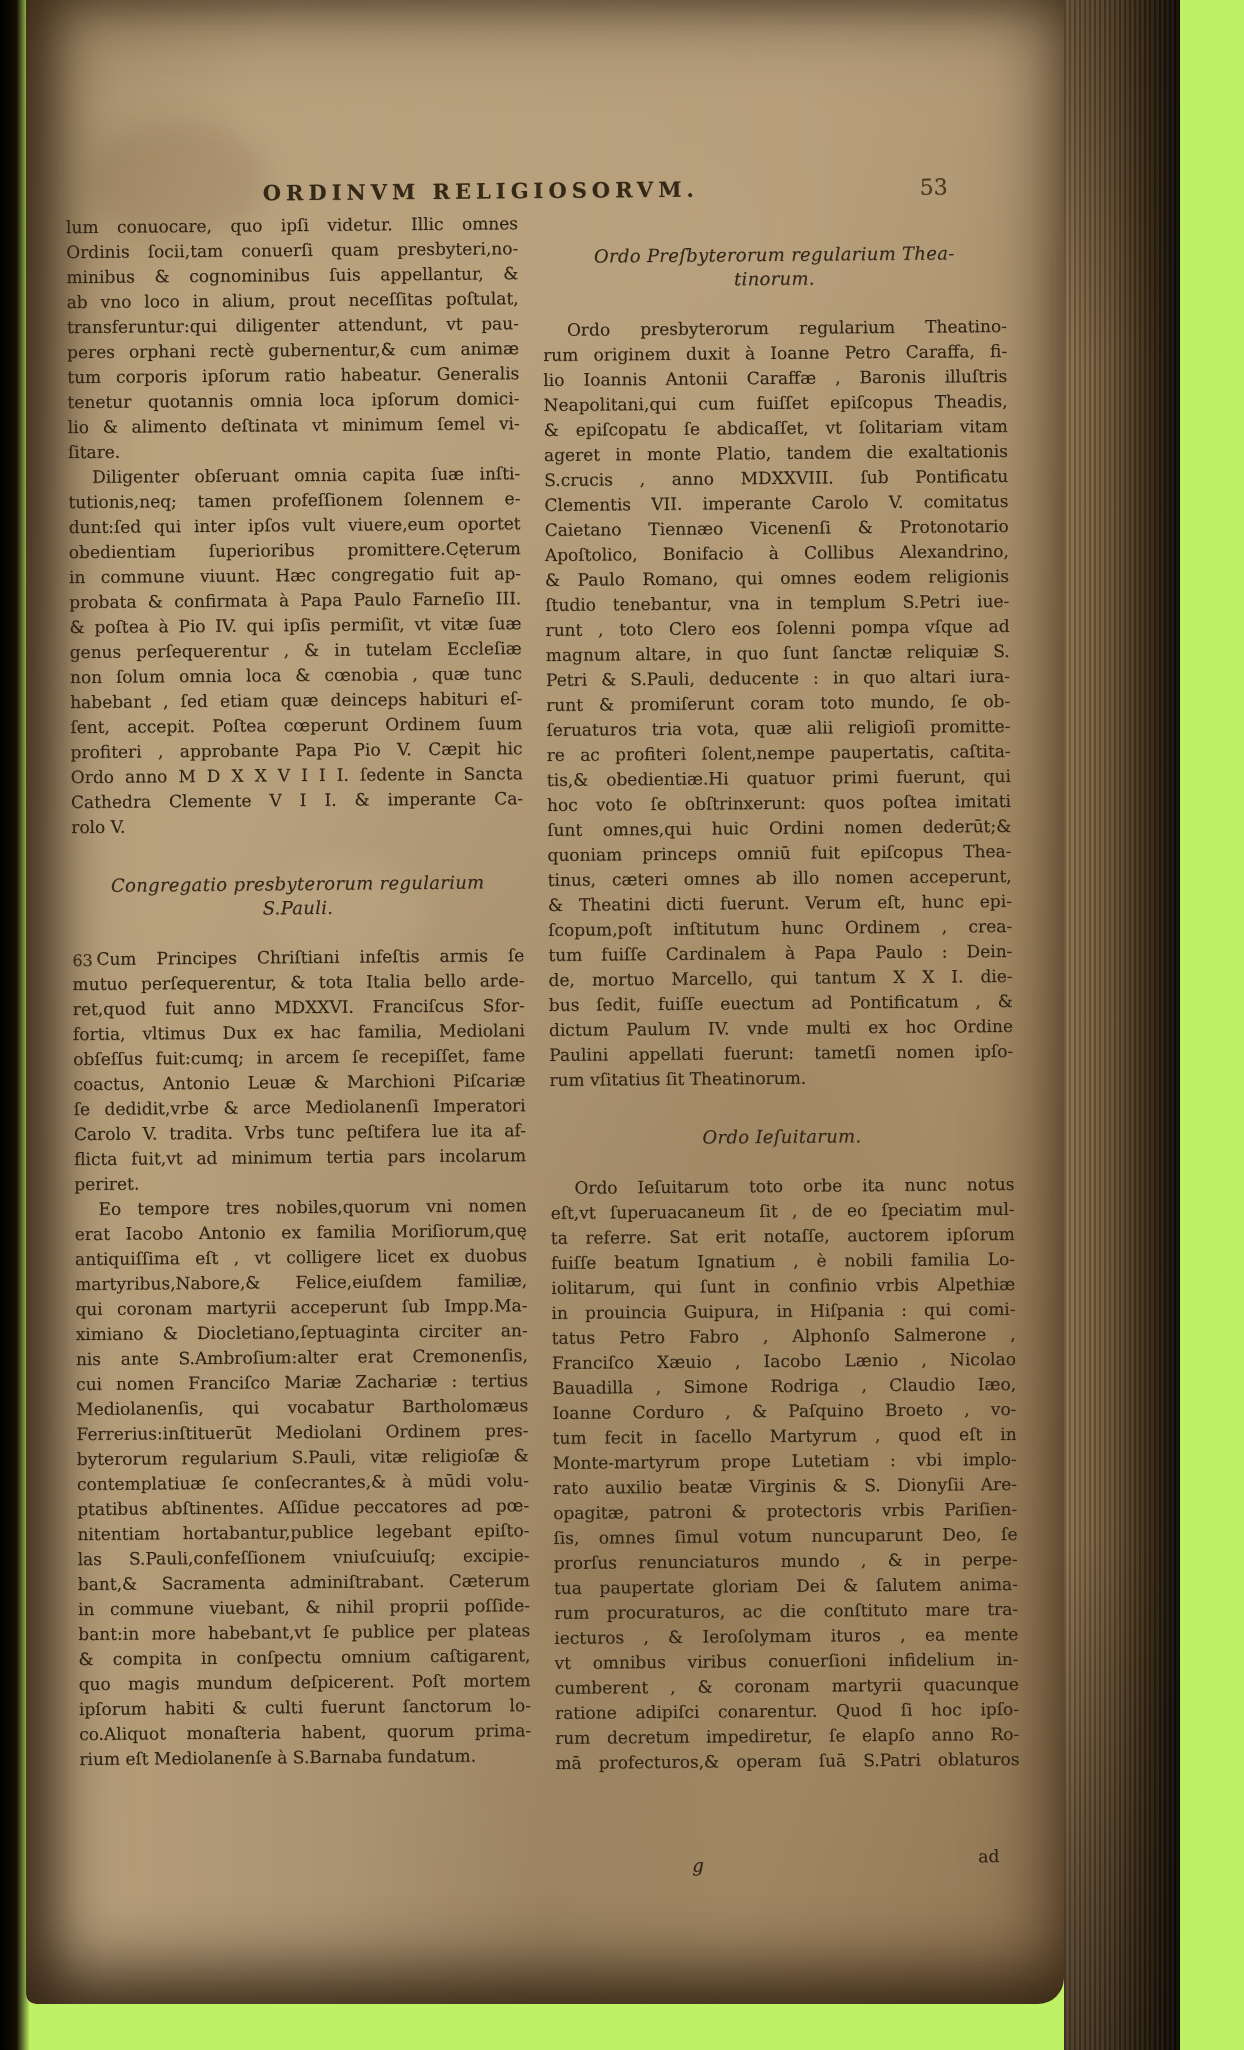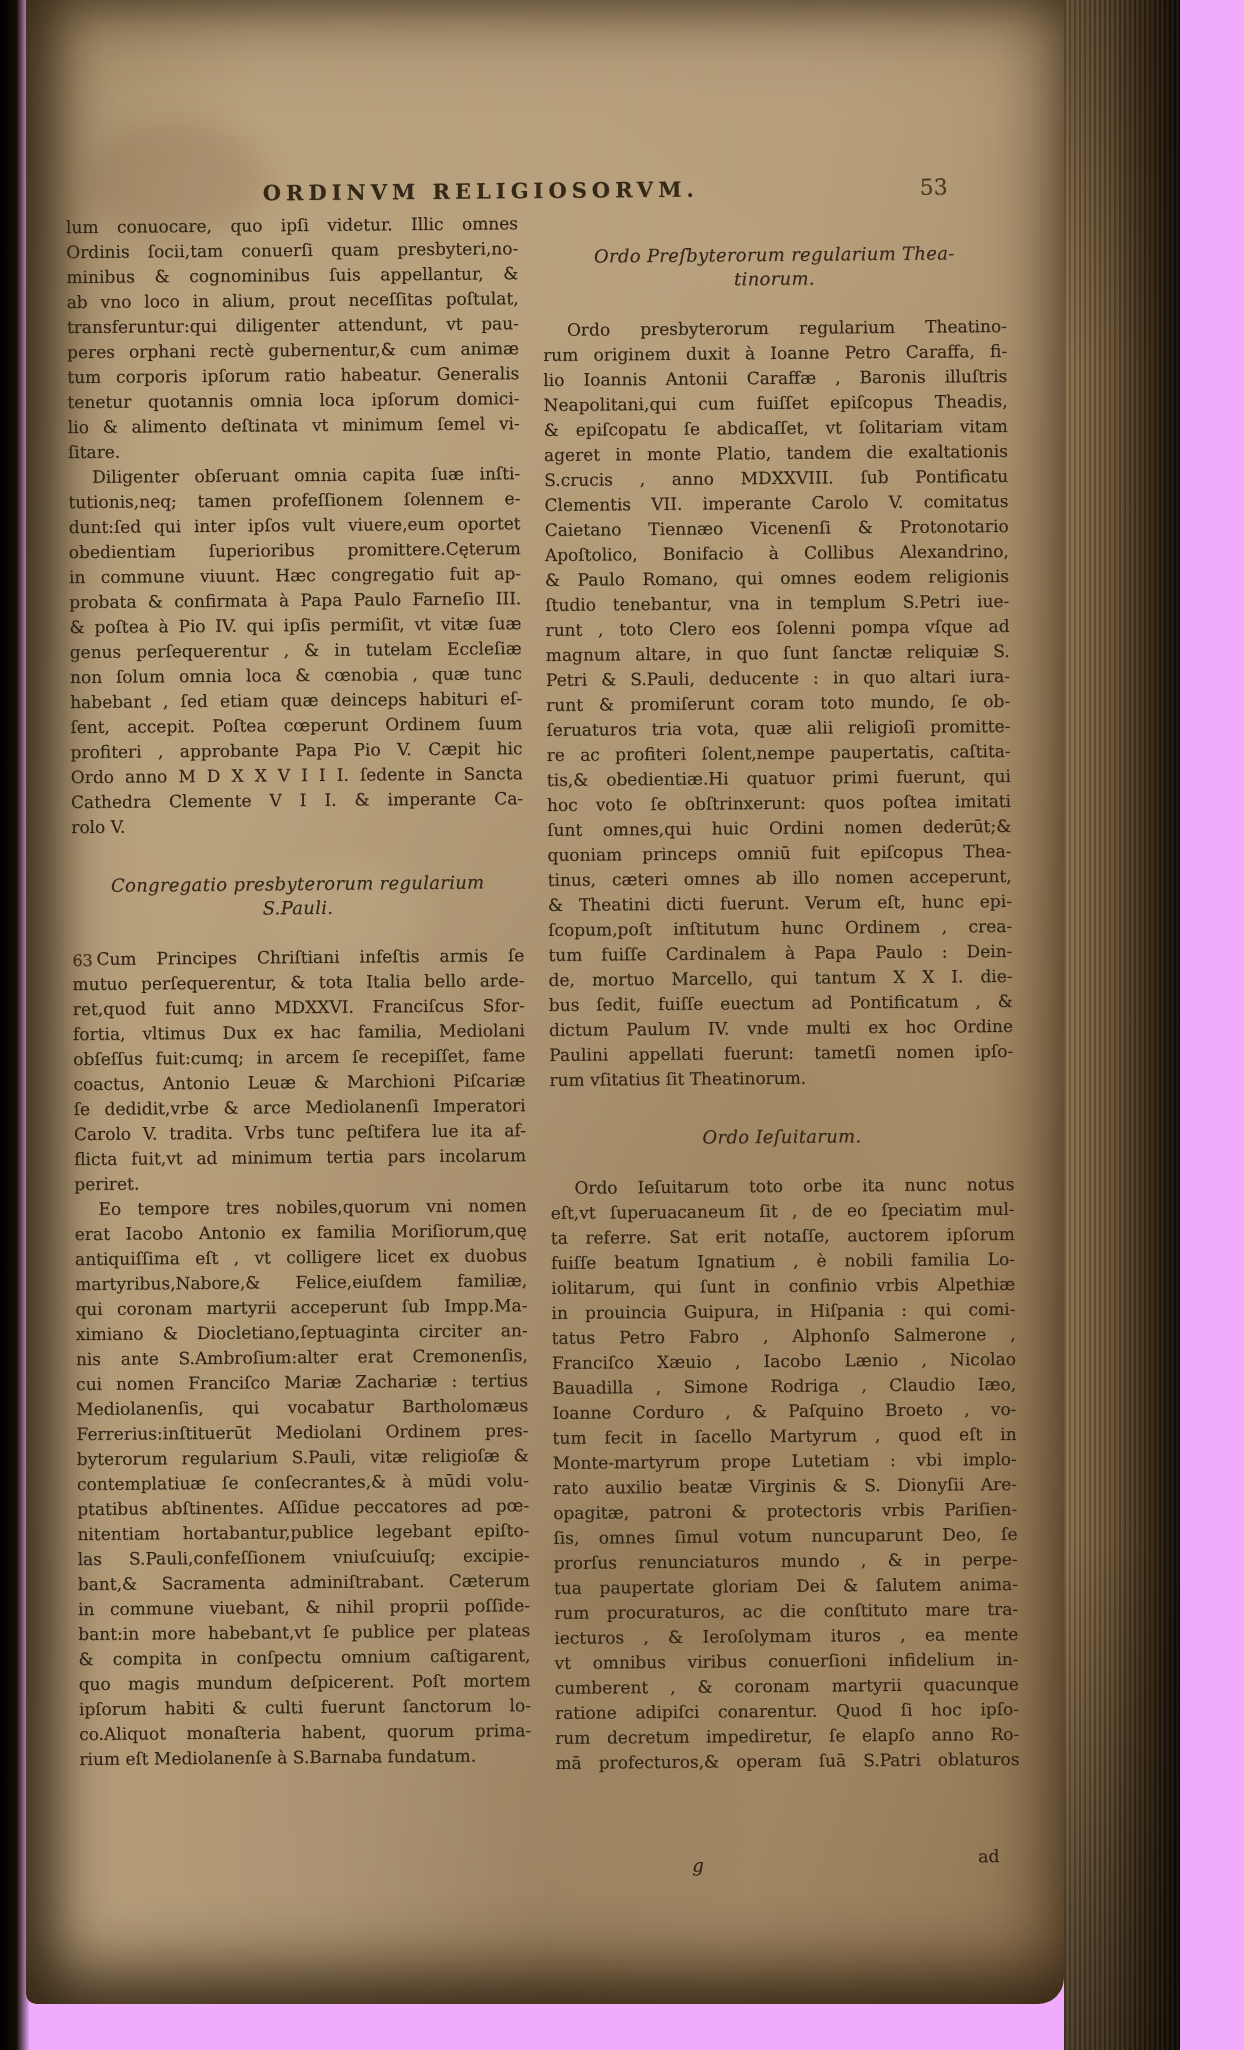--- a/index.html
+++ b/index.html
@@ -1,18 +1,18 @@
 <!DOCTYPE html>
 <html><head>
 <meta charset="utf-8">
 <style>
   html,body{margin:0;padding:0;background:#000;}
   .stage{
     position:relative;width:1244px;height:2050px;overflow:hidden;
-    background:#f0abfc;
+    background:#bef264;
     font-family:"DejaVu Serif","Liberation Serif",serif;
   }
   
   .page{
     position:absolute;left:26px;top:0;width:1038px;height:2004px;
     background:
       radial-gradient(ellipse at 18% 22%, rgba(255,238,205,0.10), transparent 55%),
       radial-gradient(ellipse at 72% 55%, rgba(92,62,24,0.10), transparent 55%),
       radial-gradient(ellipse at 50% 96%, rgba(60,40,14,0.18), transparent 60%),
       linear-gradient(105deg,#9c8460 0%,#b29a76 16%,#b79f7c 52%,#ab916c 78%,#8d7250 100%);

